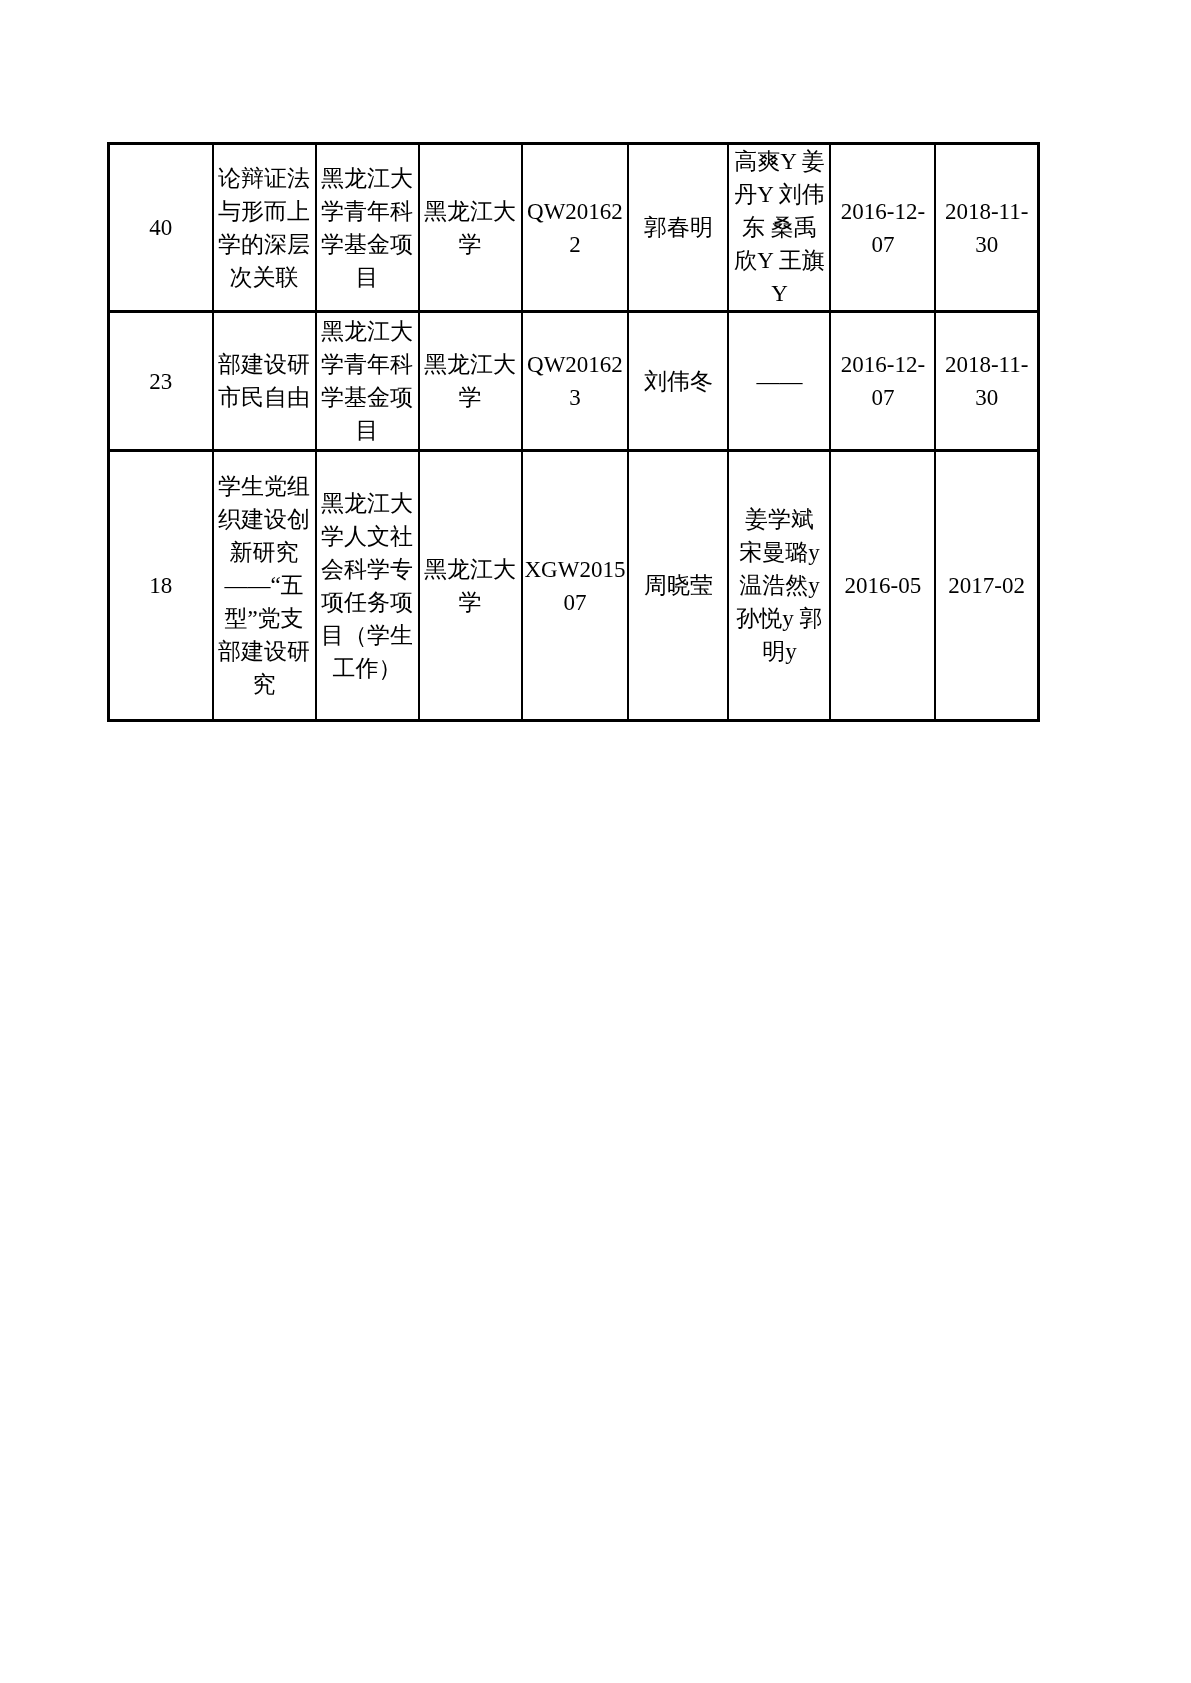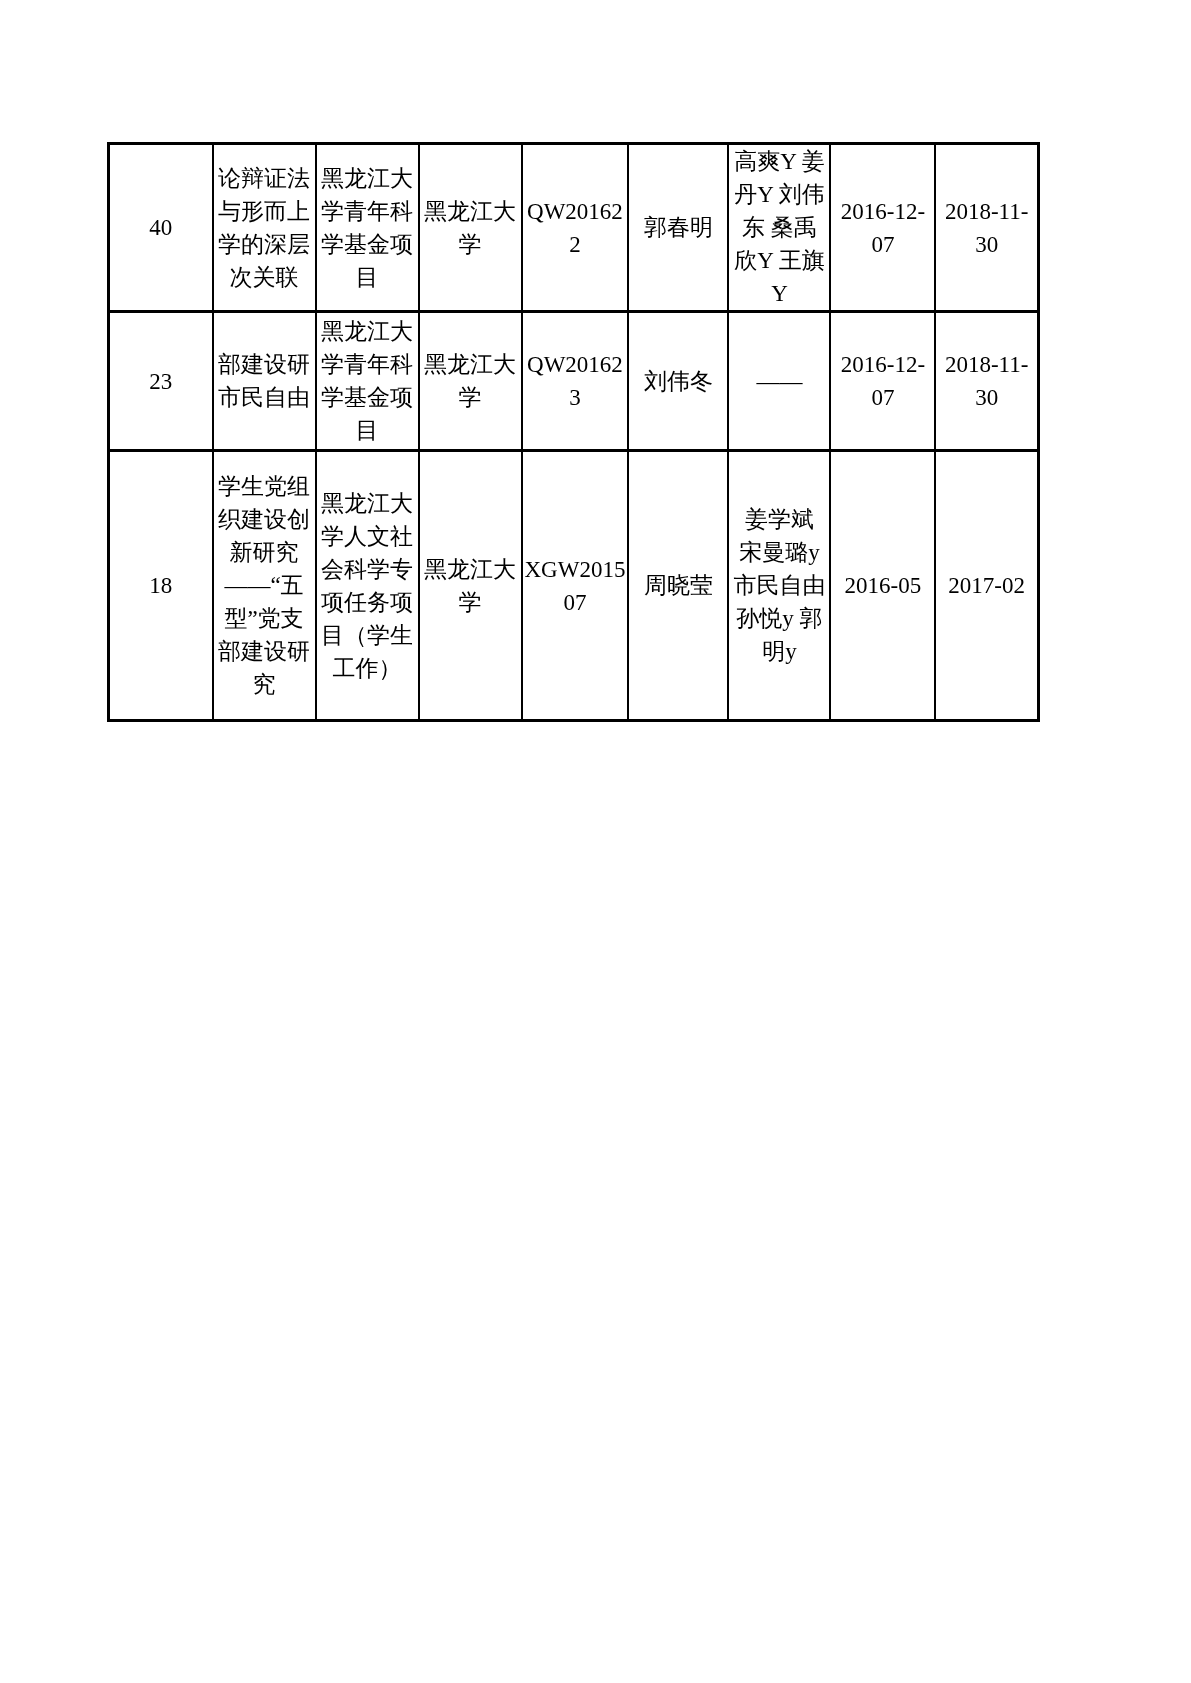--- a/index.html
+++ b/index.html
@@ -120,21 +120,21 @@
 项任务项
 目（学生
 工作）</td>
         <td>黑龙江大
 学</td>
         <td>XGW2015
 07</td>
         <td>周晓莹</td>
         <td>姜学斌
 宋曼璐y
-市民自由
+温浩然y
 孙悦y 郭
 明y</td>
         <td>2016-05</td>
         <td>2017-02</td>
       </tr>
     </tbody>
   </table>
 </div>
 
 </body></html>

